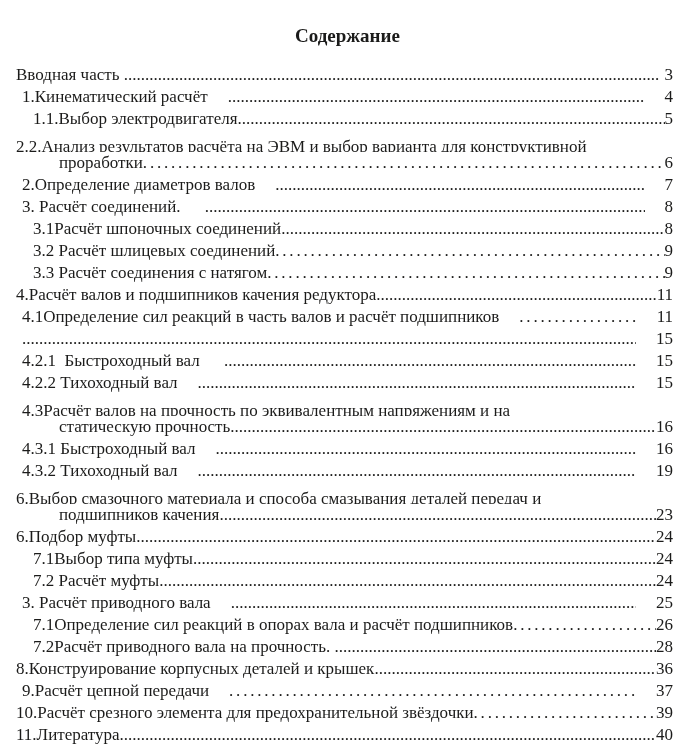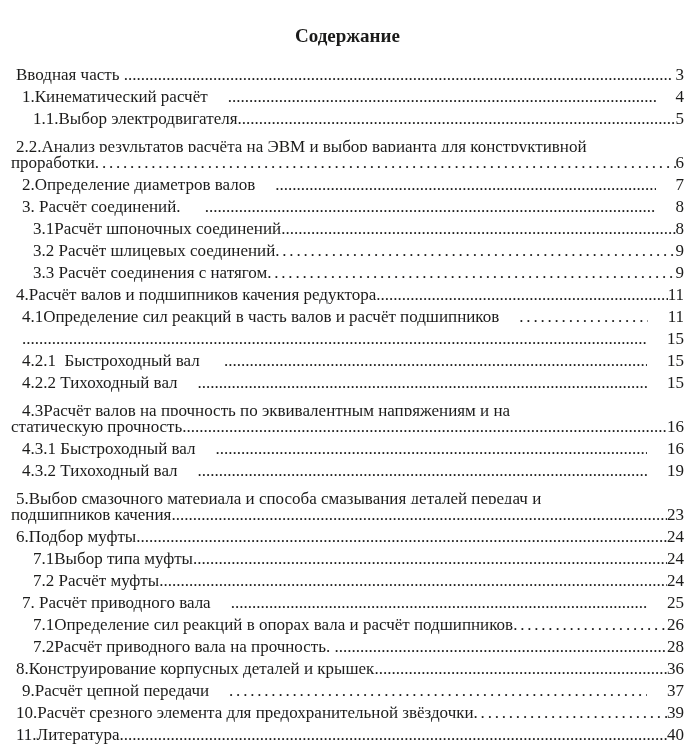--- a/index.html
+++ b/index.html
@@ -23,21 +23,21 @@
     padding-top: 23px;
     height: 25px;
     line-height: 25px;
     text-align: center;
     font-size: 19px;
     font-weight: bold;
   }
   .toc {
     margin-top: 16px;
     padding-left: 8px;
-    padding-right: 11px;
+    padding-right: 22px;
     font-size: 17px;
   }
   .row {
     display: flex;
     align-items: baseline;
     height: 22px;
     line-height: 22px;
     overflow: hidden;
   }
   .row .text {
@@ -57,21 +57,21 @@
   .row.lead-ellipsis .leader::after {
     letter-spacing: 2.8px;
   }
   .row.lead-none .leader::after {
     content: "";
   }
   .row .pagenum {
     flex: 0 0 auto;
     white-space: pre;
   }
-  .ind-cont { padding-left: 3px; }
+  .ind-cont { padding-left: 3px; margin-left: 48px; }
   .ind-0 { padding-left: 8px; }
   .ind-1 { padding-left: 14px; gap: 20px; }
   .ind-2 { padding-left: 25px; font-family: Liberation Serif, serif; }
 </style>
 </head>
 <body>
 
 <div class="doc-page">
   <h1 class="title">Содержание</h1>
   <div class="toc" id="toc">
@@ -163,21 +163,21 @@
     <span class="text">4.3.1 Быстроходный вал</span>
     <span class="leader"></span>
     <span class="pagenum">16</span>
   </div>
       <div class="row ind-1 lead-dots">
     <span class="text">4.3.2 Тихоходный вал</span>
     <span class="leader"></span>
     <span class="pagenum">19</span>
   </div>
       <div class="row ind-0 lead-none">
-    <span class="text">5.Выбор смазочного материала и способа смазывания деталей передач и</span>
+    <span class="text">6.Выбор смазочного материала и способа смазывания деталей передач и</span>
     <span class="leader"></span>
     <span class="pagenum"></span>
   </div>
       <div class="row ind-cont lead-dots">
     <span class="text">подшипников качения</span>
     <span class="leader"></span>
     <span class="pagenum">23</span>
   </div>
       <div class="row ind-0 lead-dots">
     <span class="text">6.Подбор муфты</span>
@@ -188,21 +188,21 @@
     <span class="text">7.1Выбор типа муфты</span>
     <span class="leader"></span>
     <span class="pagenum">24</span>
   </div>
       <div class="row ind-2 lead-dots">
     <span class="text">7.2 Расчёт муфты</span>
     <span class="leader"></span>
     <span class="pagenum">24</span>
   </div>
       <div class="row ind-1 lead-dots">
-    <span class="text">7. Расчёт приводного вала</span>
+    <span class="text">3. Расчёт приводного вала</span>
     <span class="leader"></span>
     <span class="pagenum">25</span>
   </div>
       <div class="row ind-2 lead-ellipsis">
     <span class="text">7.1Определение сил реакций в опорах вала и расчёт подшипников</span>
     <span class="leader"></span>
     <span class="pagenum">26</span>
   </div>
       <div class="row ind-2 lead-dots">
     <span class="text">7.2Расчёт приводного вала на прочность. </span>

